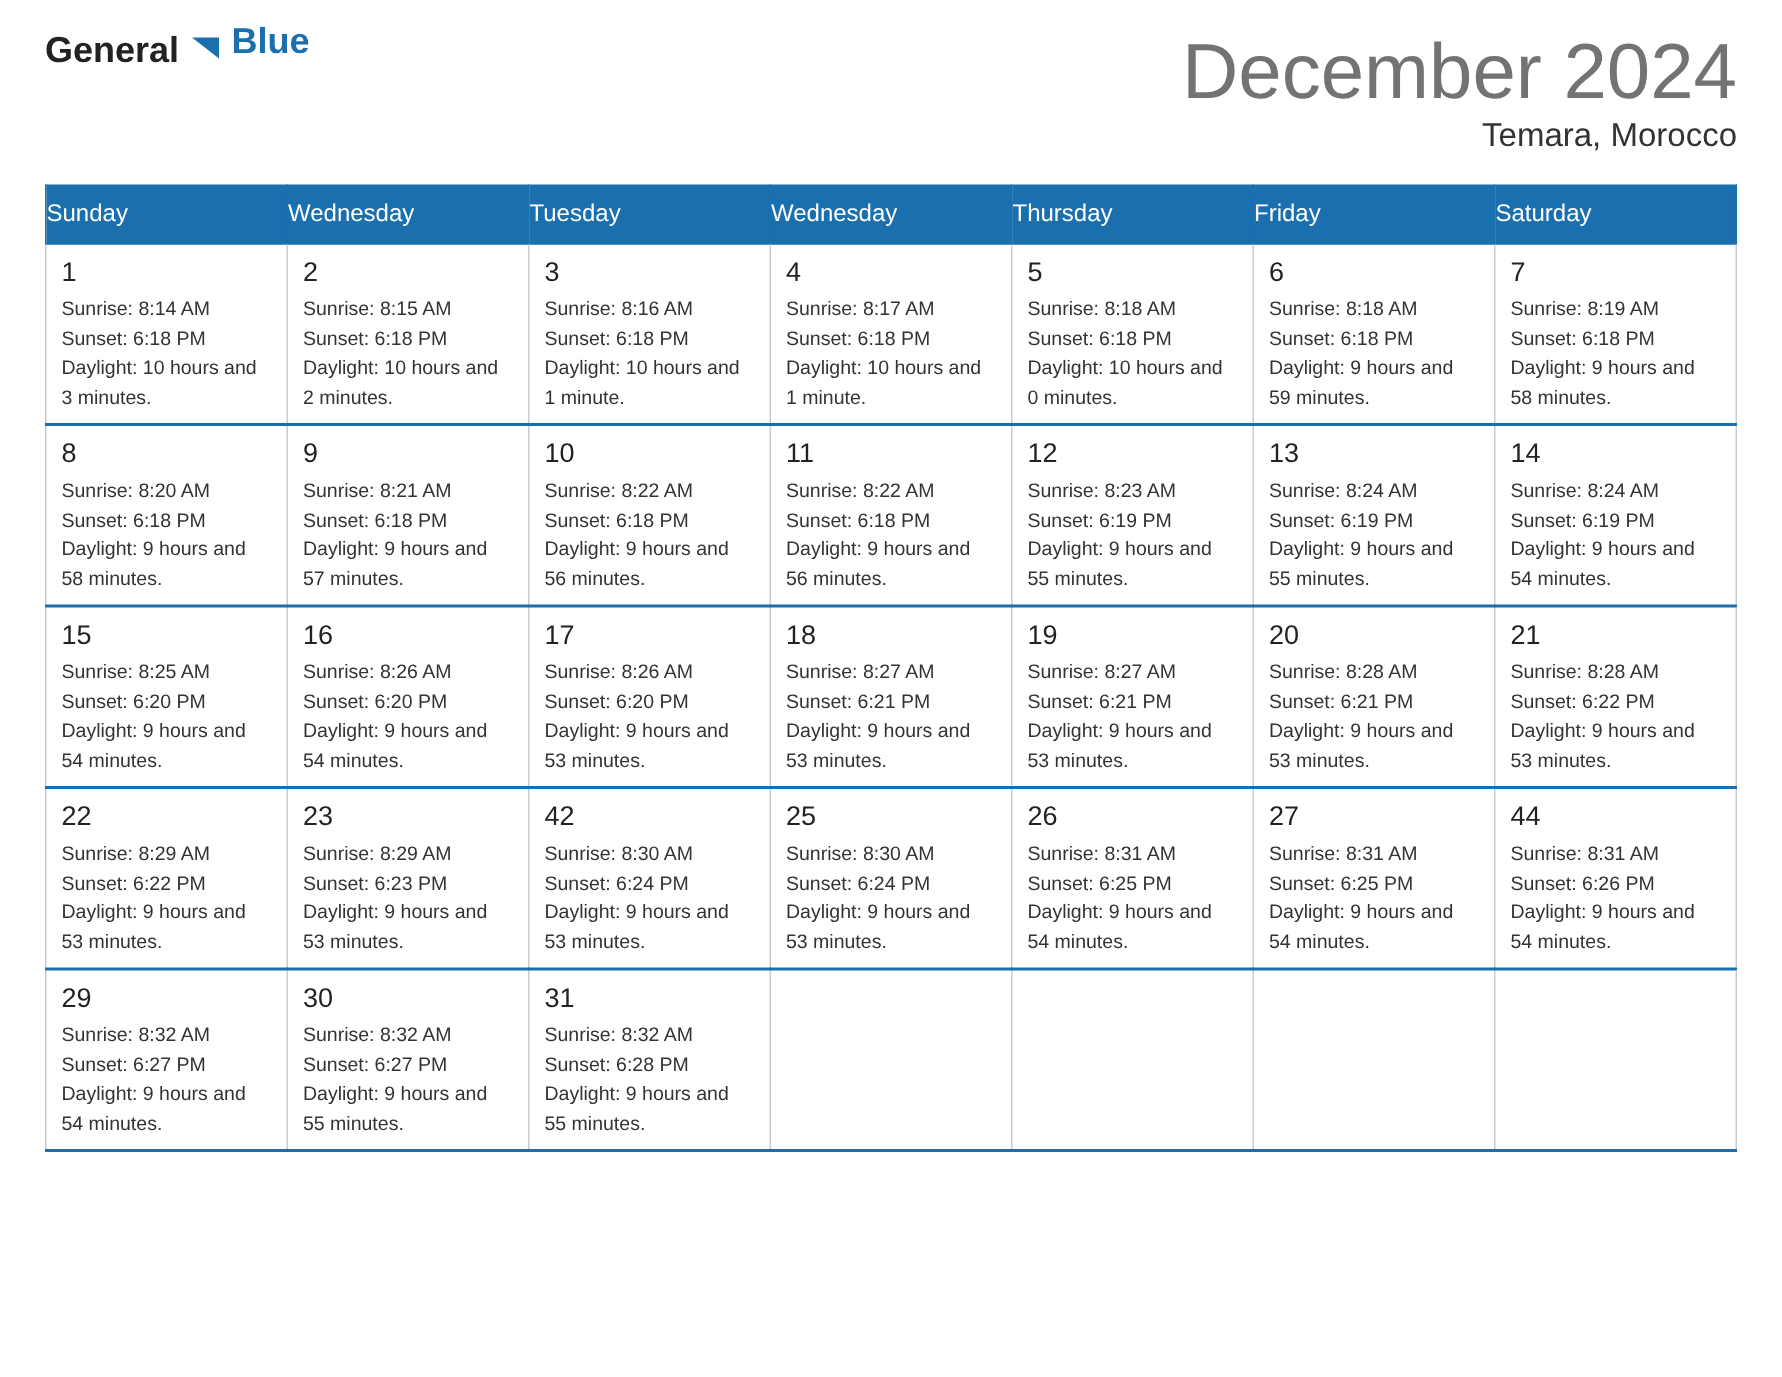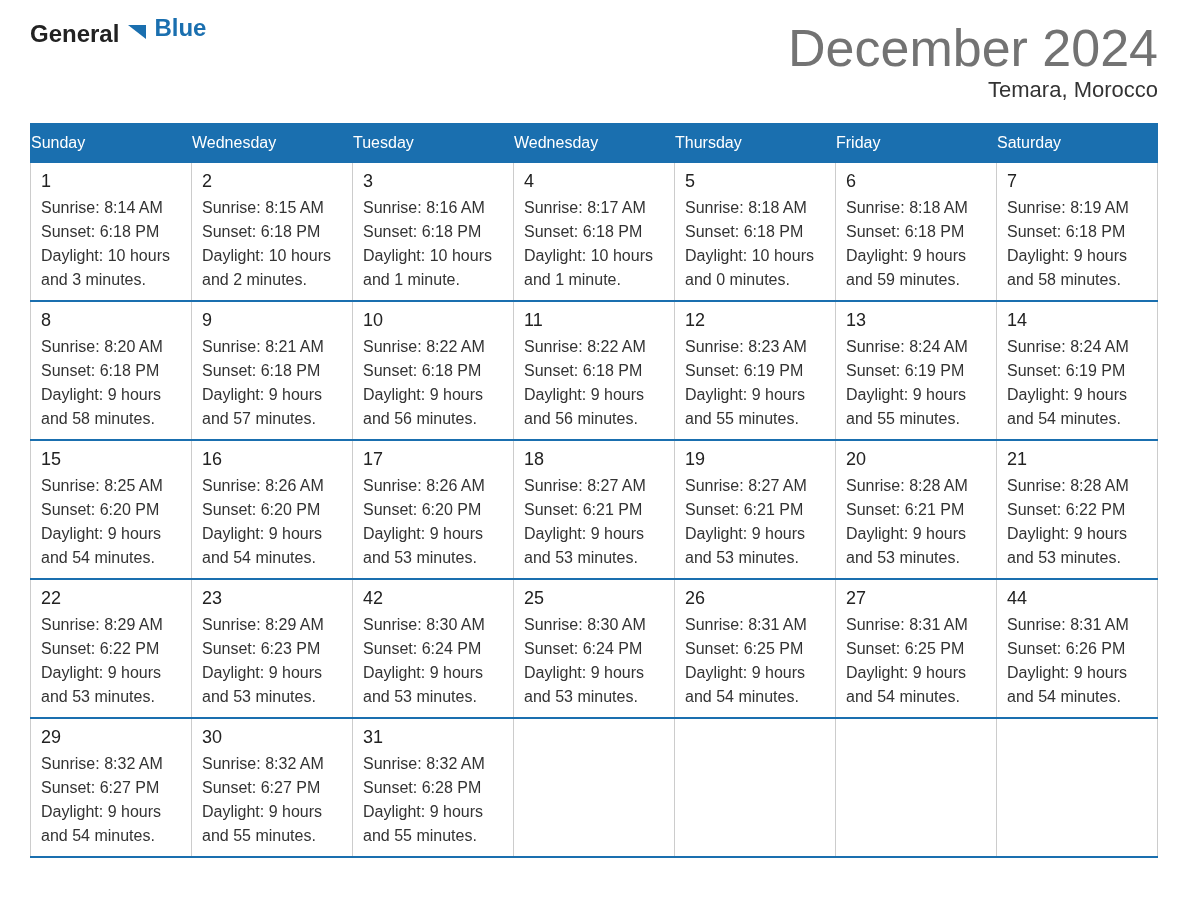--- a/index.html
+++ b/index.html
@@ -54,21 +54,21 @@
       height: 110px;
     }
     .day-num {
       font-size: 18px;
       font-weight: 400;
       color: #222;
       display: block;
       margin-bottom: 4px;
     }
     .day-info {
-      font-size: 16px;
+      font-size: 13px;
       color: #333;
       line-height: 1.5;
     }
     tbody tr {
       border-bottom: 2px solid #1a6faf;
     }
     td.empty {
       background: #fff;
     }
     .logo-wrapper {

